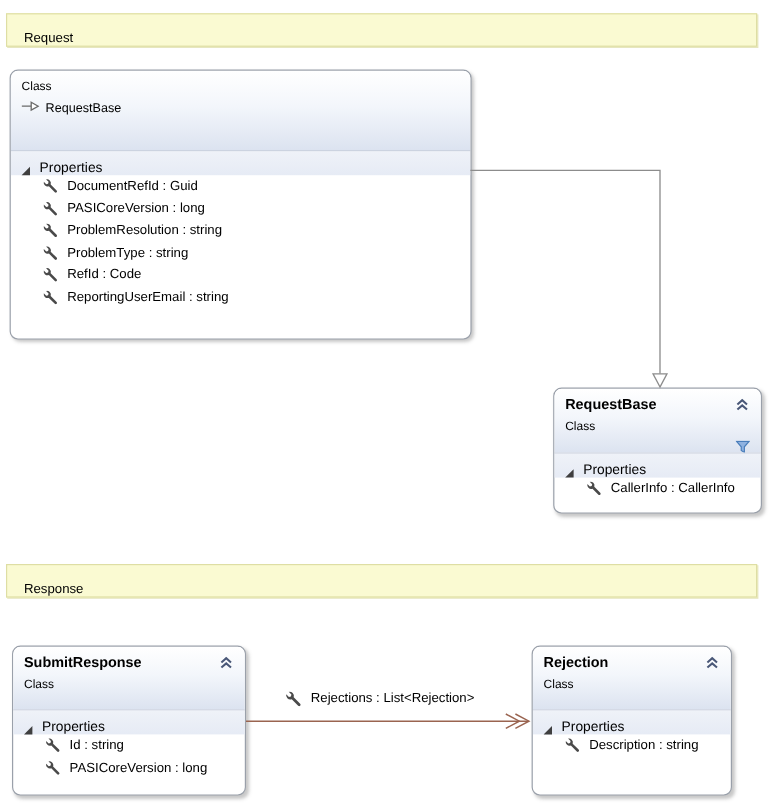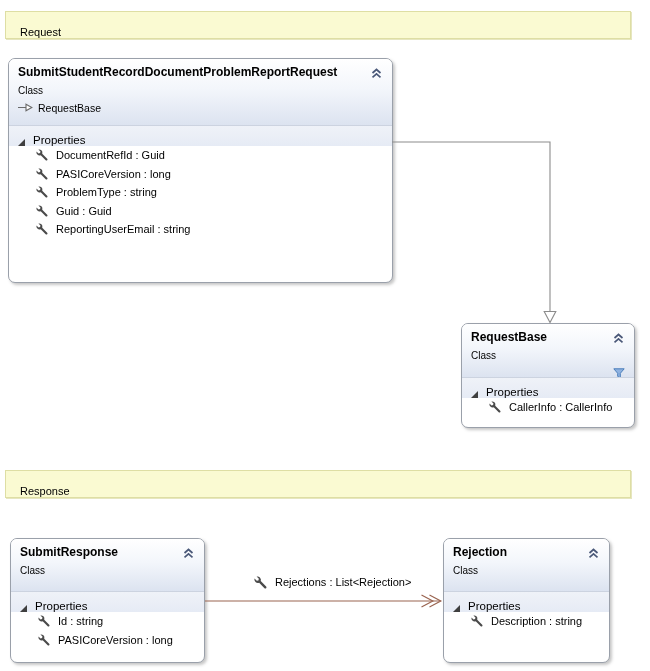--- a/index.html
+++ b/index.html
@@ -42,47 +42,39 @@
   }
   .expander{width:0;height:0;border-left:7px solid transparent;border-bottom:7px solid #3f3f3f;}
   .member-row{
     box-sizing:border-box;height:18.5px;flex:0 0 auto;
     display:flex;align-items:center;gap:8px;padding-left:27px;font-size:11px;white-space:nowrap;
   }
   .wrench{display:flex;align-items:center;}
   
   .connectors{position:absolute;left:0;top:0;pointer-events:none;}
   .assoc-label{
-    position:absolute;left:254px;top:574px;height:16px;
+    position:absolute;left:238px;top:574px;height:16px;
     display:flex;align-items:center;gap:8px;font-size:11px;white-space:nowrap;
   }
 </style>
 </head>
 <body>
 
 <div class="canvas">
 
   <div class="banner request">
     <span>Request</span>
   </div>
 
   <div class="banner response">
     <span>Response</span>
   </div>
 
   <div class="class-box" style="left:8px;top:58px;width:385px;height:225px;">
     <div class="box-header" style="height:66px;">
-      <div class="title-row">
-        <span class="cls-title">SubmitStudentRecordDocumentProblemReportRequest</span>
-        <span class="chevron">
-          <svg width="13" height="11" viewBox="0 0 13 11">
-              <path d="M2.5 5 L6.5 1.5 L10.5 5 M2.5 9.3 L6.5 5.8 L10.5 9.3" fill="none" stroke="#4a5878" stroke-width="1.7"></path>
-            </svg>
-        </span>
-      </div>
       <div class="stereotype">Class</div>
       <div class="inherits">
         <span>
           <svg width="15" height="9" viewBox="0 0 15 9">
               <line x1="0" y1="4.5" x2="8" y2="4.5" stroke="#6a6a6a" stroke-width="1.1"></line>
               <path d="M8 1.2 L13.8 4.5 L8 7.8 Z" fill="#ffffff" stroke="#6a6a6a" stroke-width="1.1"></path>
             </svg>
         </span>
         <span>RequestBase</span>
       </div>
@@ -106,29 +98,37 @@
           </svg>
         </span>
       <span>PASICoreVersion : long</span>
     </div>
     <div class="member-row">
       <span class="wrench">
           <svg width="12" height="12" viewBox="0 0 15 15">
             <path d="M14 12.1 L7.8 5.9 Q8.6 3.5 6.8 1.7 Q5.2 0.1 3 0.6 L5.6 3.2 L5.1 5.1 L3.2 5.6 L0.6 3 Q0.1 5.2 1.7 6.8 Q3.5 8.6 5.9 7.8 L12.1 14 Q13.05 14.95 14 14 Q14.95 13.05 14 12.1 Z" fill="#4a4a4a"></path>
           </svg>
         </span>
+      <span>ProblemResolution : string</span>
+    </div>
+    <div class="member-row">
+      <span class="wrench">
+          <svg width="12" height="12" viewBox="0 0 15 15">
+            <path d="M14 12.1 L7.8 5.9 Q8.6 3.5 6.8 1.7 Q5.2 0.1 3 0.6 L5.6 3.2 L5.1 5.1 L3.2 5.6 L0.6 3 Q0.1 5.2 1.7 6.8 Q3.5 8.6 5.9 7.8 L12.1 14 Q13.05 14.95 14 14 Q14.95 13.05 14 12.1 Z" fill="#4a4a4a"></path>
+          </svg>
+        </span>
       <span>ProblemType : string</span>
     </div>
     <div class="member-row">
       <span class="wrench">
           <svg width="12" height="12" viewBox="0 0 15 15">
             <path d="M14 12.1 L7.8 5.9 Q8.6 3.5 6.8 1.7 Q5.2 0.1 3 0.6 L5.6 3.2 L5.1 5.1 L3.2 5.6 L0.6 3 Q0.1 5.2 1.7 6.8 Q3.5 8.6 5.9 7.8 L12.1 14 Q13.05 14.95 14 14 Q14.95 13.05 14 12.1 Z" fill="#4a4a4a"></path>
           </svg>
         </span>
-      <span>Guid : Guid</span>
+      <span>RefId : Code</span>
     </div>
     <div class="member-row">
       <span class="wrench">
           <svg width="12" height="12" viewBox="0 0 15 15">
             <path d="M14 12.1 L7.8 5.9 Q8.6 3.5 6.8 1.7 Q5.2 0.1 3 0.6 L5.6 3.2 L5.1 5.1 L3.2 5.6 L0.6 3 Q0.1 5.2 1.7 6.8 Q3.5 8.6 5.9 7.8 L12.1 14 Q13.05 14.95 14 14 Q14.95 13.05 14 12.1 Z" fill="#4a4a4a"></path>
           </svg>
         </span>
       <span>ReportingUserEmail : string</span>
     </div>
   </div>

